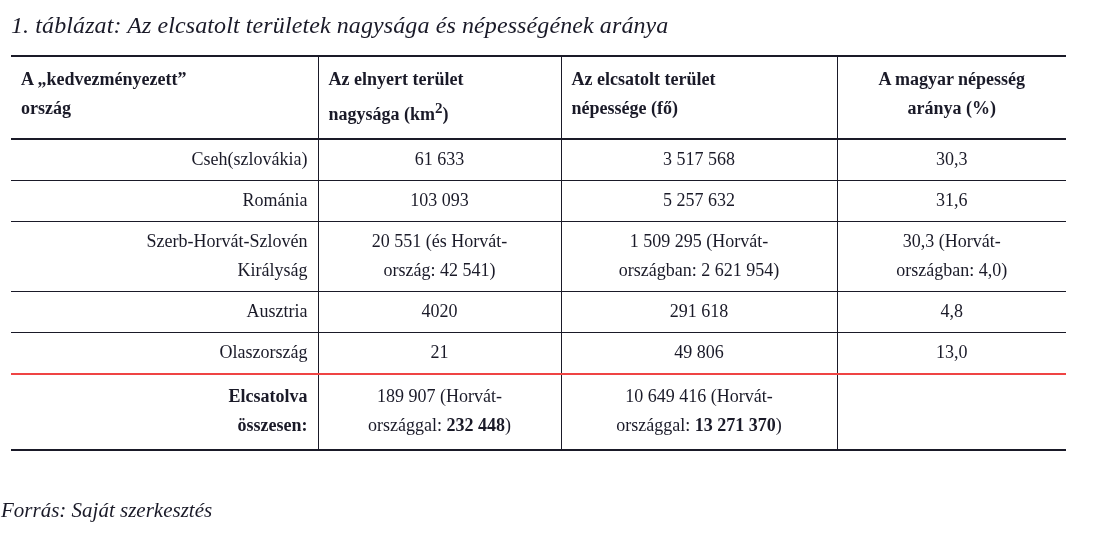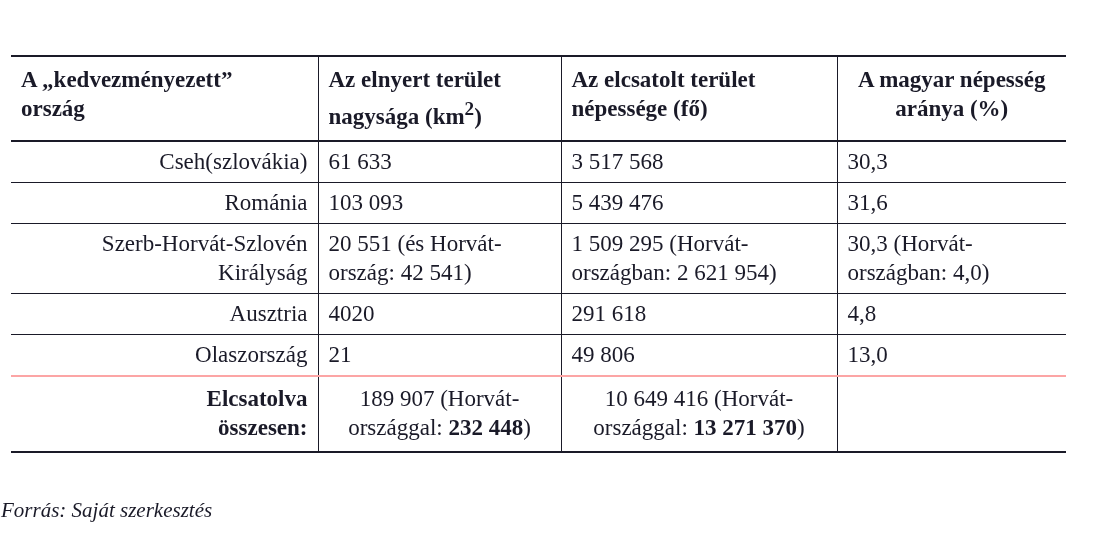--- a/index.html
+++ b/index.html
@@ -43,35 +43,35 @@
     position: absolute;
     left: 11px;
     top: 55px;
     width: 1055px;
   }
 
   table.data {
     border-collapse: collapse;
     table-layout: fixed;
     width: 1055px;
-    font-size: 23px;
+    font-size: 18px;
   }
 
   table.data col.c1 { width: 307px; }
   table.data col.c2 { width: 243px; }
   table.data col.c3 { width: 276px; }
   table.data col.c4 { width: 229px; }
 
   table.data td,
   table.data th {
     vertical-align: top;
     padding: 5px 10px 6px 10px;
     border-bottom: 1px solid #1a1a28;
     font-weight: normal;
-    text-align: left;
+    text-align: center;
     line-height: 29px;
   }
 
   
   table.data td.sep,
   table.data th.sep {
     border-right: 1px solid #1a1a28;
   }
 
   
@@ -85,21 +85,21 @@
   }
   table.data thead th.center-h { text-align: center; }
 
   
   table.data tbody td.country {
     text-align: right;
   }
 
   
   table.data tr.total td {
-    border-top: 2px solid #fca5a5;
+    border-top: 2px solid #ef4444;
     border-bottom: 2px solid #1a1a28;
     padding-top: 7px;
     padding-bottom: 9px;
   }
   table.data tr.total td.country {
     font-weight: bold;
   }
   table.data tr.total td.num-note {
     text-align: center;
   }
@@ -120,20 +120,21 @@
     font-size: 21px;
     line-height: 27px;
     white-space: nowrap;
   }
 </style>
 </head>
 <body>
 
 <div class="page">
 
+  <div class="caption">1. táblázat: Az elcsatolt területek nagysága és népességének aránya</div>
 
   <div class="table-wrap">
     <table class="data">
       <colgroup>
         <col class="c1">
           <col class="c2">
           <col class="c3">
           <col class="c4">
       </colgroup>
 
@@ -163,21 +164,21 @@
         <tr>
           <td class="sep country">Cseh(szlovákia)</td>
           <td class="sep">61 633</td>
           <td class="sep">3 517 568</td>
           <td>30,3</td>
         </tr>
 
         <tr>
           <td class="sep country">Románia</td>
           <td class="sep">103 093</td>
-          <td class="sep">5 439 476</td>
+          <td class="sep">5 257 632</td>
           <td>31,6</td>
         </tr>
 
         <tr>
           <td class="sep country">
             <span>Szerb-Horvát-Szlovén</span>
             <span class="line2">Királyság</span>
           </td>
           <td class="sep note-center">
             <span>20 551 (és Horvát-</span>

